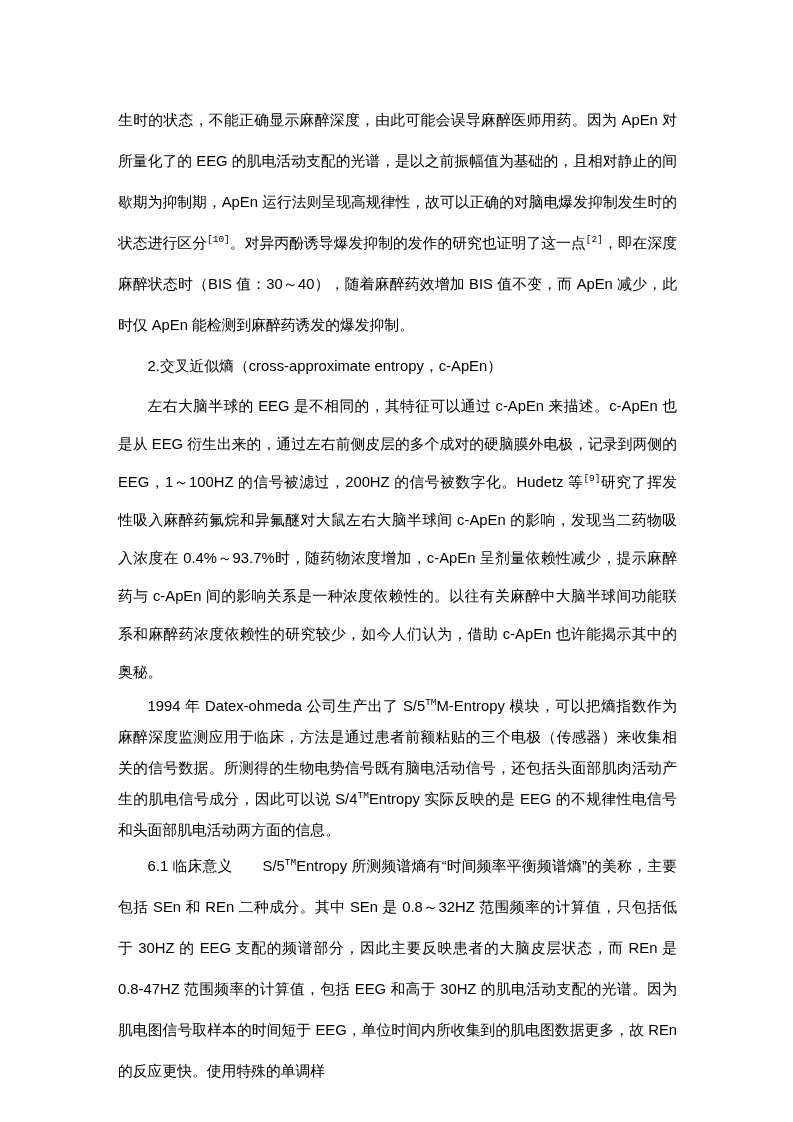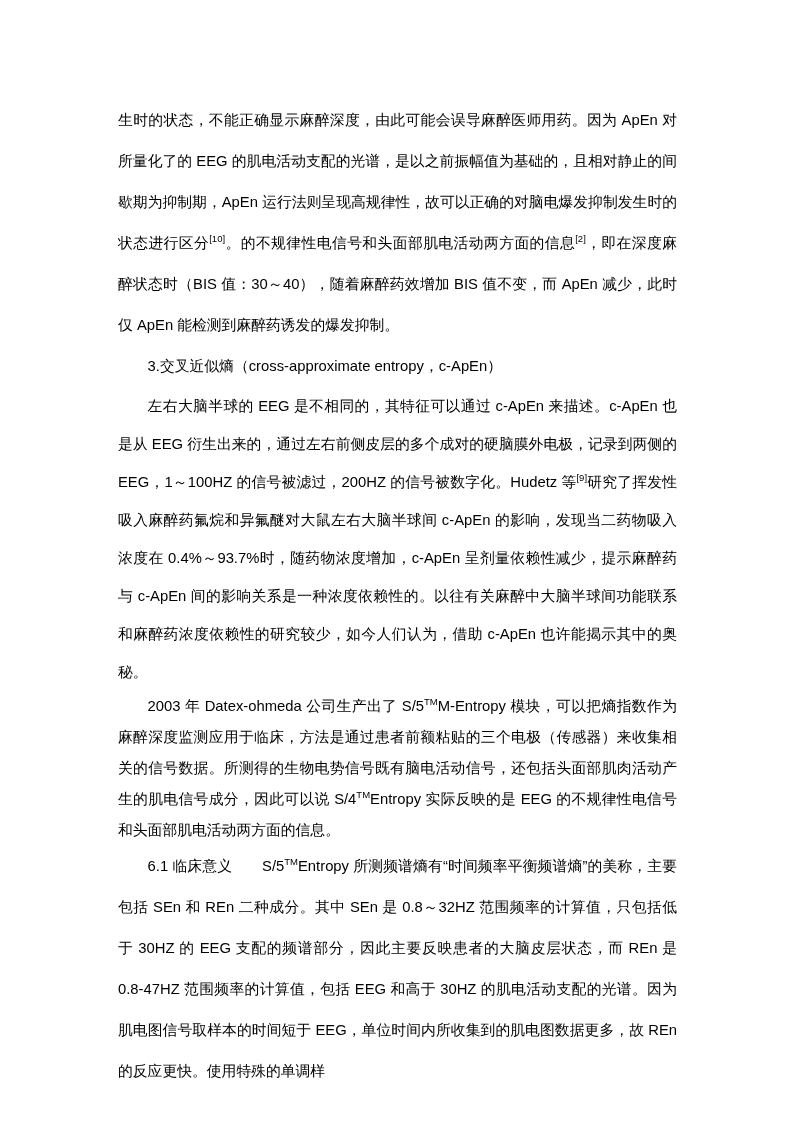--- a/index.html
+++ b/index.html
@@ -26,29 +26,30 @@
     word-break: break-word;
   }
   .lh41 { line-height: 41px; }
   .lh38 { line-height: 38px; }
   .lh31 { line-height: 31px; }
   .indent { text-indent: 2em; }
   sup.sup {
     font-size: 9.5px;
     line-height: 0;
     vertical-align: super;
+    font-family: Liberation Mono, monospace;
   }
 </style>
 </head>
 <body>
 
 <div class="content">
-  <p class="para lh41"><span>生时的状态，不能正确显示麻醉深度，由此可能会误导麻醉医师用药。因为 ApEn 对所量化了的 EEG 的肌电活动支配的光谱，是以之前振幅值为基础的，且相对静止的间歇期为抑制期，ApEn 运行法则呈现高规律性，故可以正确的对脑电爆发抑制发生时的状态进行区分</span><sup class="sup">[10]</sup><span>。的不规律性电信号和头面部肌电活动两方面的信息</span><sup class="sup">[2]</sup><span>，即在深度麻醉状态时（BIS 值：30～40），随着麻醉药效增加 BIS 值不变，而 ApEn 减少，此时仅 ApEn 能检测到麻醉药诱发的爆发抑制。</span></p>
+  <p class="para lh41"><span>生时的状态，不能正确显示麻醉深度，由此可能会误导麻醉医师用药。因为 ApEn 对所量化了的 EEG 的肌电活动支配的光谱，是以之前振幅值为基础的，且相对静止的间歇期为抑制期，ApEn 运行法则呈现高规律性，故可以正确的对脑电爆发抑制发生时的状态进行区分</span><sup class="sup">[10]</sup><span>。对异丙酚诱导爆发抑制的发作的研究也证明了这一点</span><sup class="sup">[2]</sup><span>，即在深度麻醉状态时（BIS 值：30～40），随着麻醉药效增加 BIS 值不变，而 ApEn 减少，此时仅 ApEn 能检测到麻醉药诱发的爆发抑制。</span></p>
 
-  <p class="para lh41 indent"><span>3.交叉近似熵（cross-approximate entropy，c-ApEn）</span></p>
+  <p class="para lh41 indent"><span>2.交叉近似熵（cross-approximate entropy，c-ApEn）</span></p>
 
   <p class="para lh38 indent"><span>左右大脑半球的 EEG 是不相同的，其特征可以通过 c-ApEn 来描述。c-ApEn 也是从 EEG 衍生出来的，通过左右前侧皮层的多个成对的硬脑膜外电极，记录到两侧的 EEG，1～100HZ 的信号被滤过，200HZ 的信号被数字化。Hudetz 等</span><sup class="sup">[9]</sup><span>研究了挥发性吸入麻醉药氟烷和异氟醚对大鼠左右大脑半球间 c-ApEn 的影响，发现当二药物吸入浓度在 0.4%～93.7%时，随药物浓度增加，c-ApEn 呈剂量依赖性减少，提示麻醉药与 c-ApEn 间的影响关系是一种浓度依赖性的。以往有关麻醉中大脑半球间功能联系和麻醉药浓度依赖性的研究较少，如今人们认为，借助 c-ApEn 也许能揭示其中的奥秘。</span></p>
 
 
-  <p class="para lh31 indent"><span>2003 年 Datex-ohmeda 公司生产出了 S/5</span><sup class="sup">TM</sup><span>M-Entropy 模块，可以把熵指数作为麻醉深度监测应用于临床，方法是通过患者前额粘贴的三个电极（传感器）来收集相关的信号数据。所测得的生物电势信号既有脑电活动信号，还包括头面部肌肉活动产生的肌电信号成分，因此可以说 S/4</span><sup class="sup">TM</sup><span>Entropy 实际反映的是 EEG 的不规律性电信号和头面部肌电活动两方面的信息。</span></p>
+  <p class="para lh31 indent"><span>1994 年 Datex-ohmeda 公司生产出了 S/5</span><sup class="sup">TM</sup><span>M-Entropy 模块，可以把熵指数作为麻醉深度监测应用于临床，方法是通过患者前额粘贴的三个电极（传感器）来收集相关的信号数据。所测得的生物电势信号既有脑电活动信号，还包括头面部肌肉活动产生的肌电信号成分，因此可以说 S/4</span><sup class="sup">TM</sup><span>Entropy 实际反映的是 EEG 的不规律性电信号和头面部肌电活动两方面的信息。</span></p>
 
   <p class="para lh41 indent"><span>6.1 临床意义　　S/5</span><sup class="sup">TM</sup><span>Entropy 所测频谱熵有“时间频率平衡频谱熵”的美称，主要包括 SEn 和 REn 二种成分。其中 SEn 是 0.8～32HZ 范围频率的计算值，只包括低于 30HZ 的 EEG 支配的频谱部分，因此主要反映患者的大脑皮层状态，而 REn 是 0.8-47HZ 范围频率的计算值，包括 EEG 和高于 30HZ 的肌电活动支配的光谱。因为肌电图信号取样本的时间短于 EEG，单位时间内所收集到的肌电图数据更多，故 REn 的反应更快。使用特殊的单调样</span></p>
 </div>
 
 </body></html>

